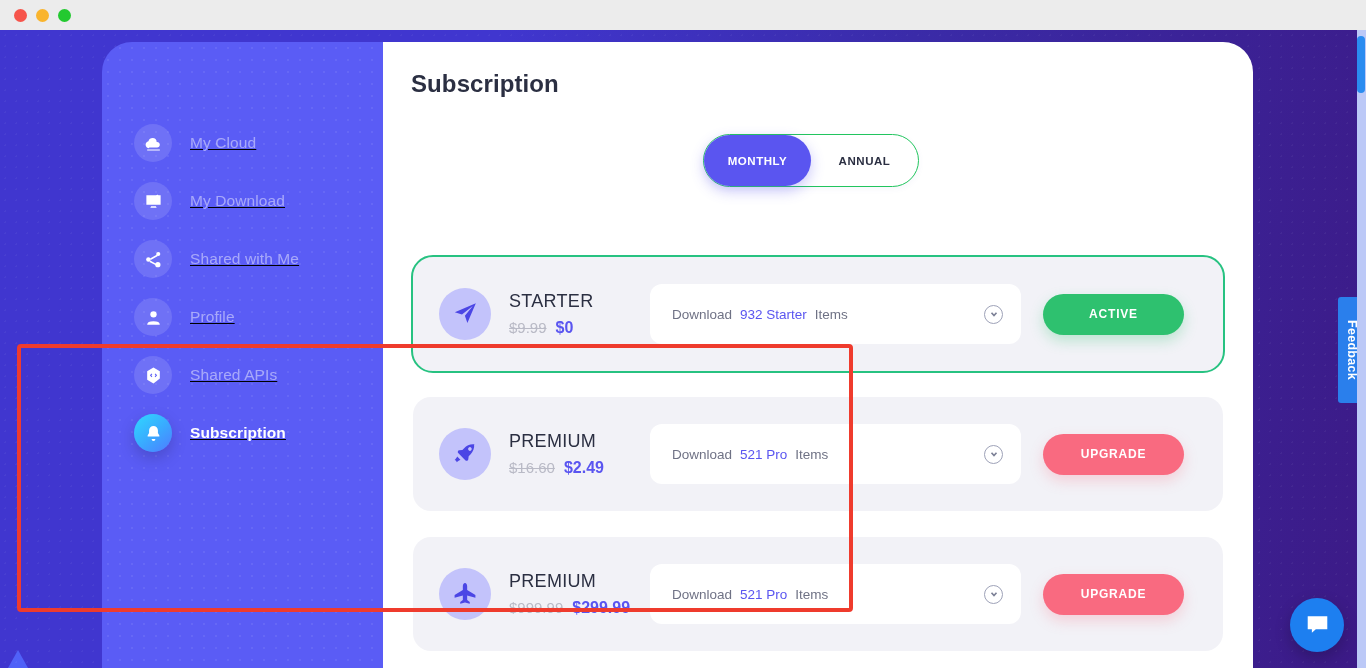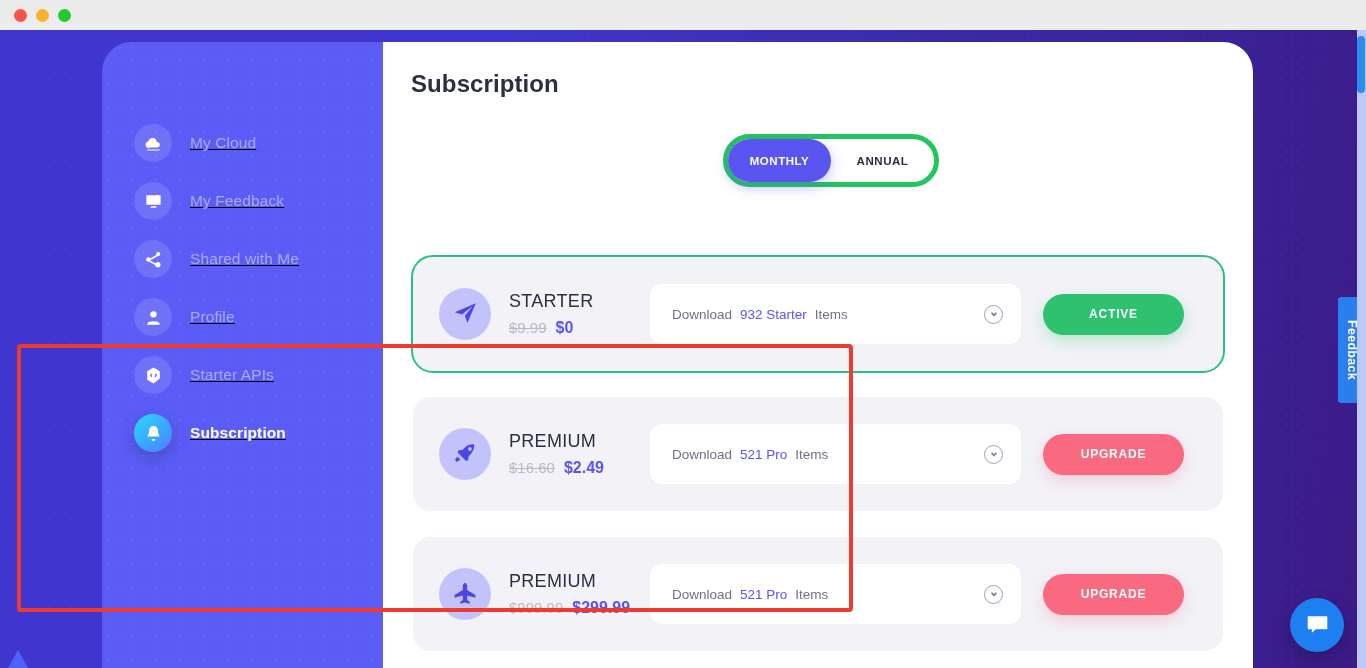--- a/index.html
+++ b/index.html
@@ -122,23 +122,23 @@
     left: 28px; top: 28px;
     font-size: 24px;
     font-weight: bold;
     color: #2b2f42;
     letter-spacing: .1px;
   }
 
   
   #billing-toggle {
     position: absolute;
-    left: 340px; top: 92px;
+    left: 320px; top: 92px;
     width: 216px; height: 53px;
-    border: 5px solid #22c55e;
+    border: 1px solid #22c55e;
     border-radius: 27px;
     background: #ffffff;
     display: flex;
     align-items: center;
     box-shadow: 0 2px 6px rgba(80,70,180,.05);
   }
   .toggle-opt {
     flex: 1;
     height: 100%;
     display: flex; align-items: center; justify-content: center;
@@ -345,21 +345,21 @@
       <span class="nav-label">My Cloud</span>
     </div>
 
     <div class="nav-item" style="top:140px">
       <span class="nav-icon">
         <svg viewBox="0 0 24 24">
             <path d="M3 4h18v12H3zM9 18h6l1 2H8zM5.5 6.2h6v5h-6z"></path>
             <path d="M16.8 3.2l2.6 2.6-5 5-2.6-2.6z"></path>
           </svg>
       </span>
-      <span class="nav-label">My Feedback</span>
+      <span class="nav-label">My Download</span>
     </div>
 
     <div class="nav-item" style="top:198px">
       <span class="nav-icon">
         <svg viewBox="0 0 24 24">
             <circle cx="18" cy="5" r="2.6"></circle>
             <circle cx="5.5" cy="12" r="2.8"></circle>
             <circle cx="17.5" cy="18.5" r="3.3"></circle>
             <path d="M7.6 10.8l9-5 .9 1.7-9 5zM7.8 13.3l8.6 4.6-.9 1.7-8.6-4.6z"></path>
           </svg>
@@ -377,21 +377,21 @@
       <span class="nav-label">Profile</span>
     </div>
 
     <div class="nav-item" style="top:314px">
       <span class="nav-icon">
         <svg viewBox="0 0 24 24">
             <path d="M12 2l8 4.6v9.2L12 22l-8-4.6V6.6z"></path>
             <path fill="#5a5cf5" d="M9.6 9.4l-2.2 2.4 2.2 2.4.9-.9-1.3-1.5 1.3-1.5zm4.8 0l-.9.9 1.3 1.5-1.3 1.5.9.9 2.2-2.4z"></path>
           </svg>
       </span>
-      <span class="nav-label">Starter APIs</span>
+      <span class="nav-label">Shared APIs</span>
     </div>
 
     <div class="nav-item active" style="top:372px">
       <span class="nav-icon">
         <svg viewBox="0 0 24 24">
             <path d="M12 2.6a5.6 5.6 0 0 0-5.6 5.6v3.3L4.6 14.4v1.5h14.8v-1.5l-1.8-2.9V8.2A5.6 5.6 0 0 0 12 2.6zm0 18.8a2.4 2.4 0 0 0 2.4-2.4H9.6A2.4 2.4 0 0 0 12 21.4z"></path>
           </svg>
       </span>
       <span class="nav-label">Subscription</span>
     </div>

